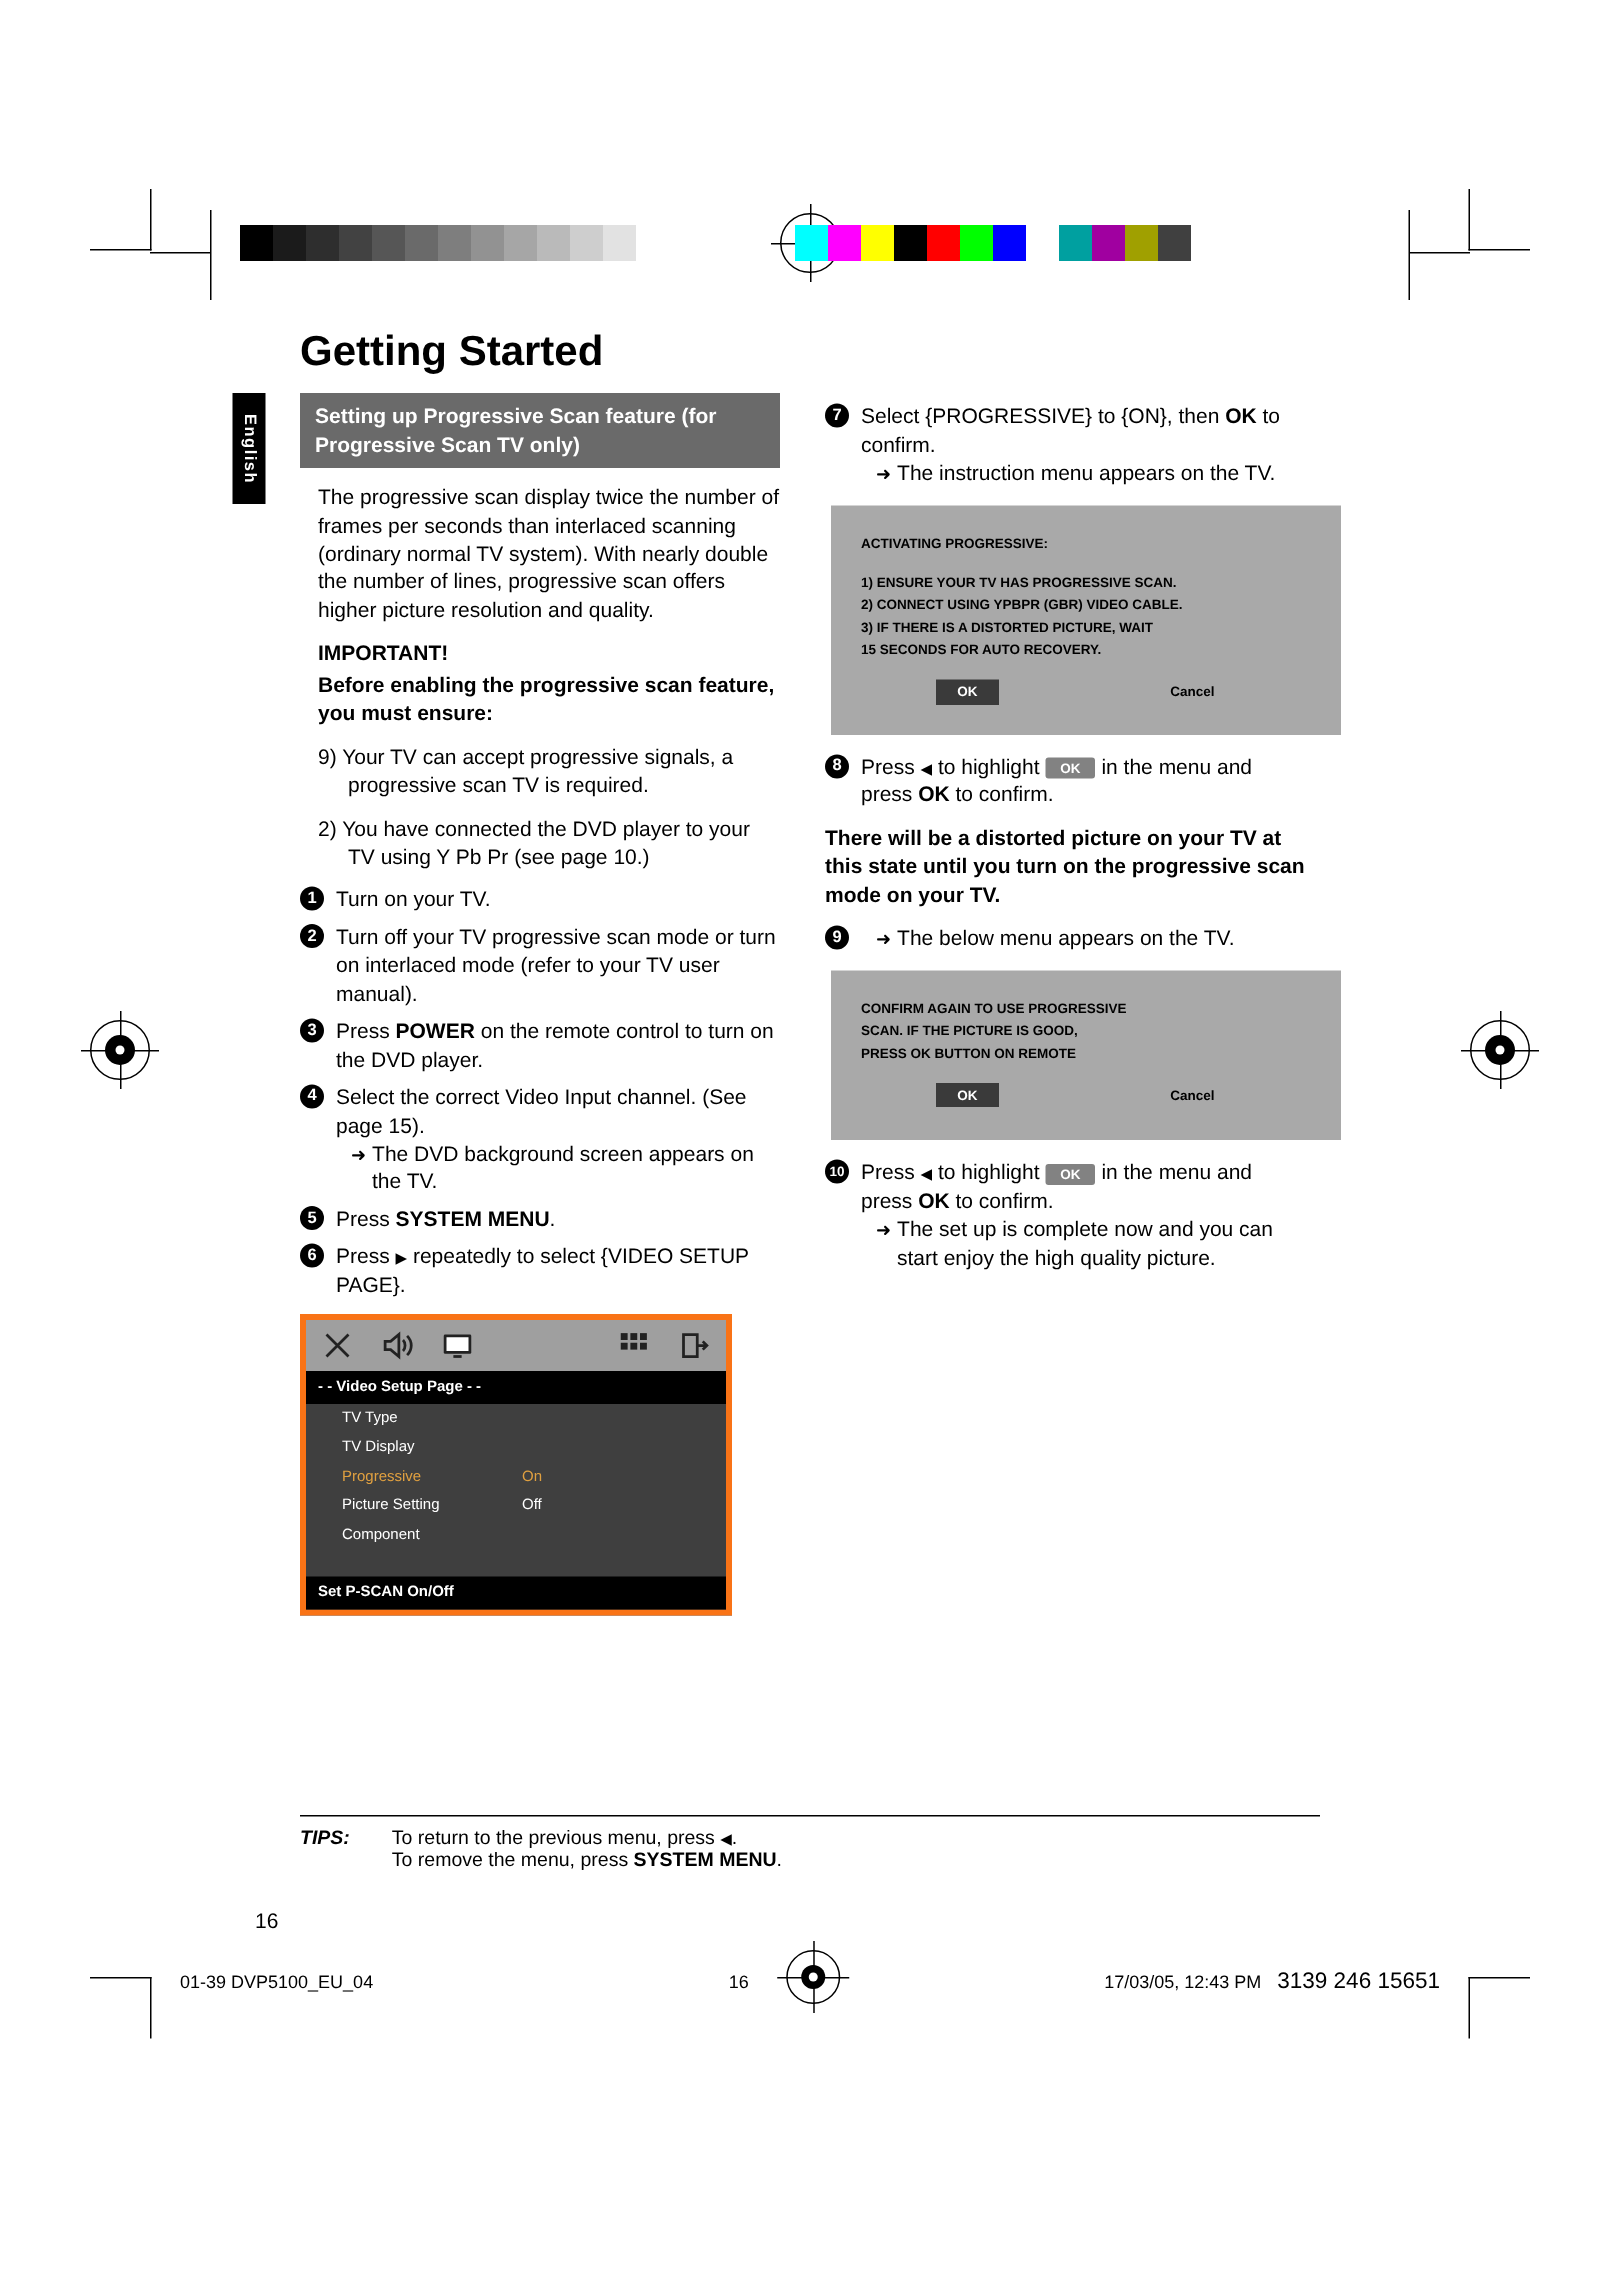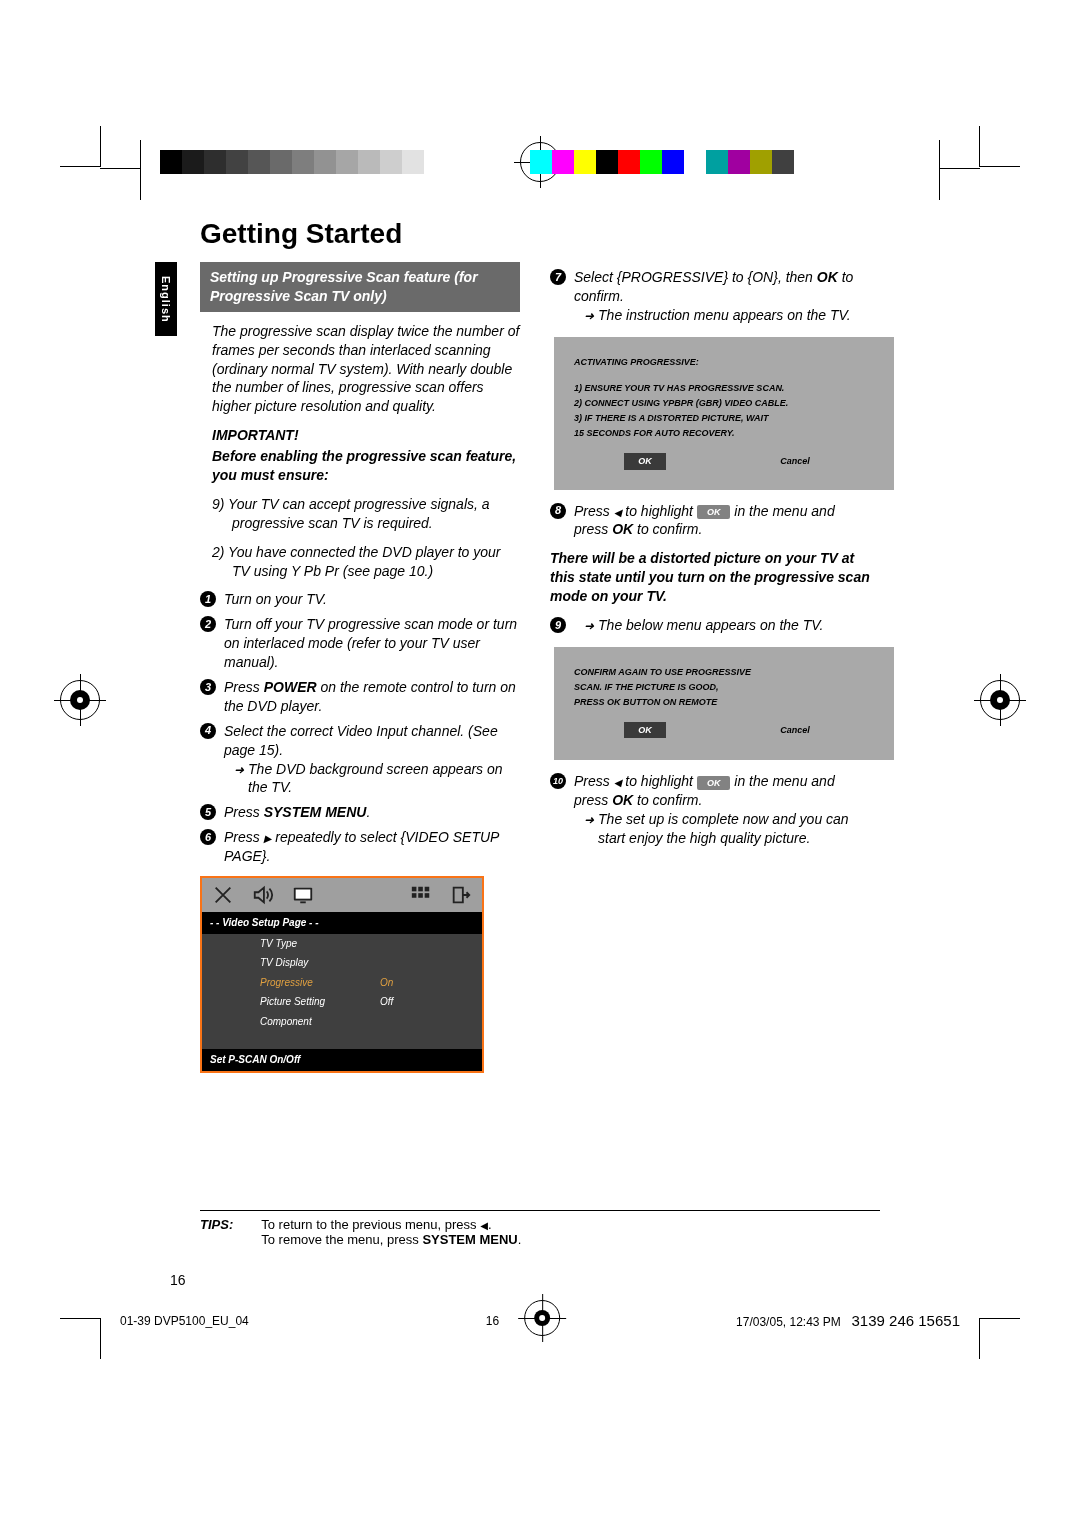--- a/index.html
+++ b/index.html
@@ -52,21 +52,21 @@
     left: 200px; top: 218px; width: 680px;
   }
   .lang-tab {
     position:absolute; left: 155px; top: 262px; width: 22px; height: 74px; background:#000; color:#fff;
     font-size: 11px; font-weight:bold; writing-mode: vertical-rl; text-orientation: mixed;
     display:flex; align-items:center; justify-content:center; letter-spacing:1px;
   }
 
   h1.page-title { font-size: 28px; font-weight: bold; margin: 0 0 12px 0; }
 
-  .columns { display:flex; gap: 30px; margin-top: 10px; font-style: italic; }
+  .columns { display:flex; gap: 30px; margin-top: 10px; }
   .col { width: 320px; font-size: 14px; line-height: 1.35; }
 
   .section-bar {
     background: #6a6a6a; color:#fff; font-weight:bold; font-size: 14px;
     padding: 6px 10px; margin-bottom: 10px;
   }
   p { margin: 0 0 10px 12px; }
   .imp { font-weight: bold; margin-top: 6px; }
   .sub-imp { font-weight: bold; }
   .list-num { padding-left: 20px; text-indent: -20px; }
@@ -85,27 +85,27 @@
   .ok-pill {
     display:inline-block; background:#828282; color:#fff; font-size:9px; font-weight:bold;
     padding: 1px 10px; border-radius: 2px; vertical-align: middle; line-height:12px;
   }
 
   .distort { font-weight: bold; margin: 10px 0; }
 
   
   .osd {
     width: 280px; background:#3f3f3f; color:#fff; margin-top: 10px; font-size: 10px;
-    border: 2px solid #f97316;
+    border: 4px solid #f97316;
   }
   .osd-icons { background:#9f9f9f; padding: 6px 8px; display:flex; gap:14px; align-items:center;}
   .osd-icons svg { width: 26px; height: 22px; }
   .osd-icons .spacer { flex:1; }
   .osd-header { background:#000; padding: 4px 8px; font-weight:bold;}
-  .osd-row { display:flex; padding: 3px 10px; margin-left: 48px; }
+  .osd-row { display:flex; padding: 3px 24px; }
   .osd-row .lab { flex: 0 0 120px; }
   .osd-row.hl { color:#e0a040; }
   .osd-footer { background:#000; padding: 4px 8px; font-weight:bold; margin-top: 18px;}
 
   
   .dialog {
     width: 300px; background:#a9a9a9; color:#000; font-size: 9px; font-weight:bold;
     padding: 16px 20px 20px 20px; margin: 12px 0 12px 4px;
   }
   .dialog .dline { margin: 3px 0; }

